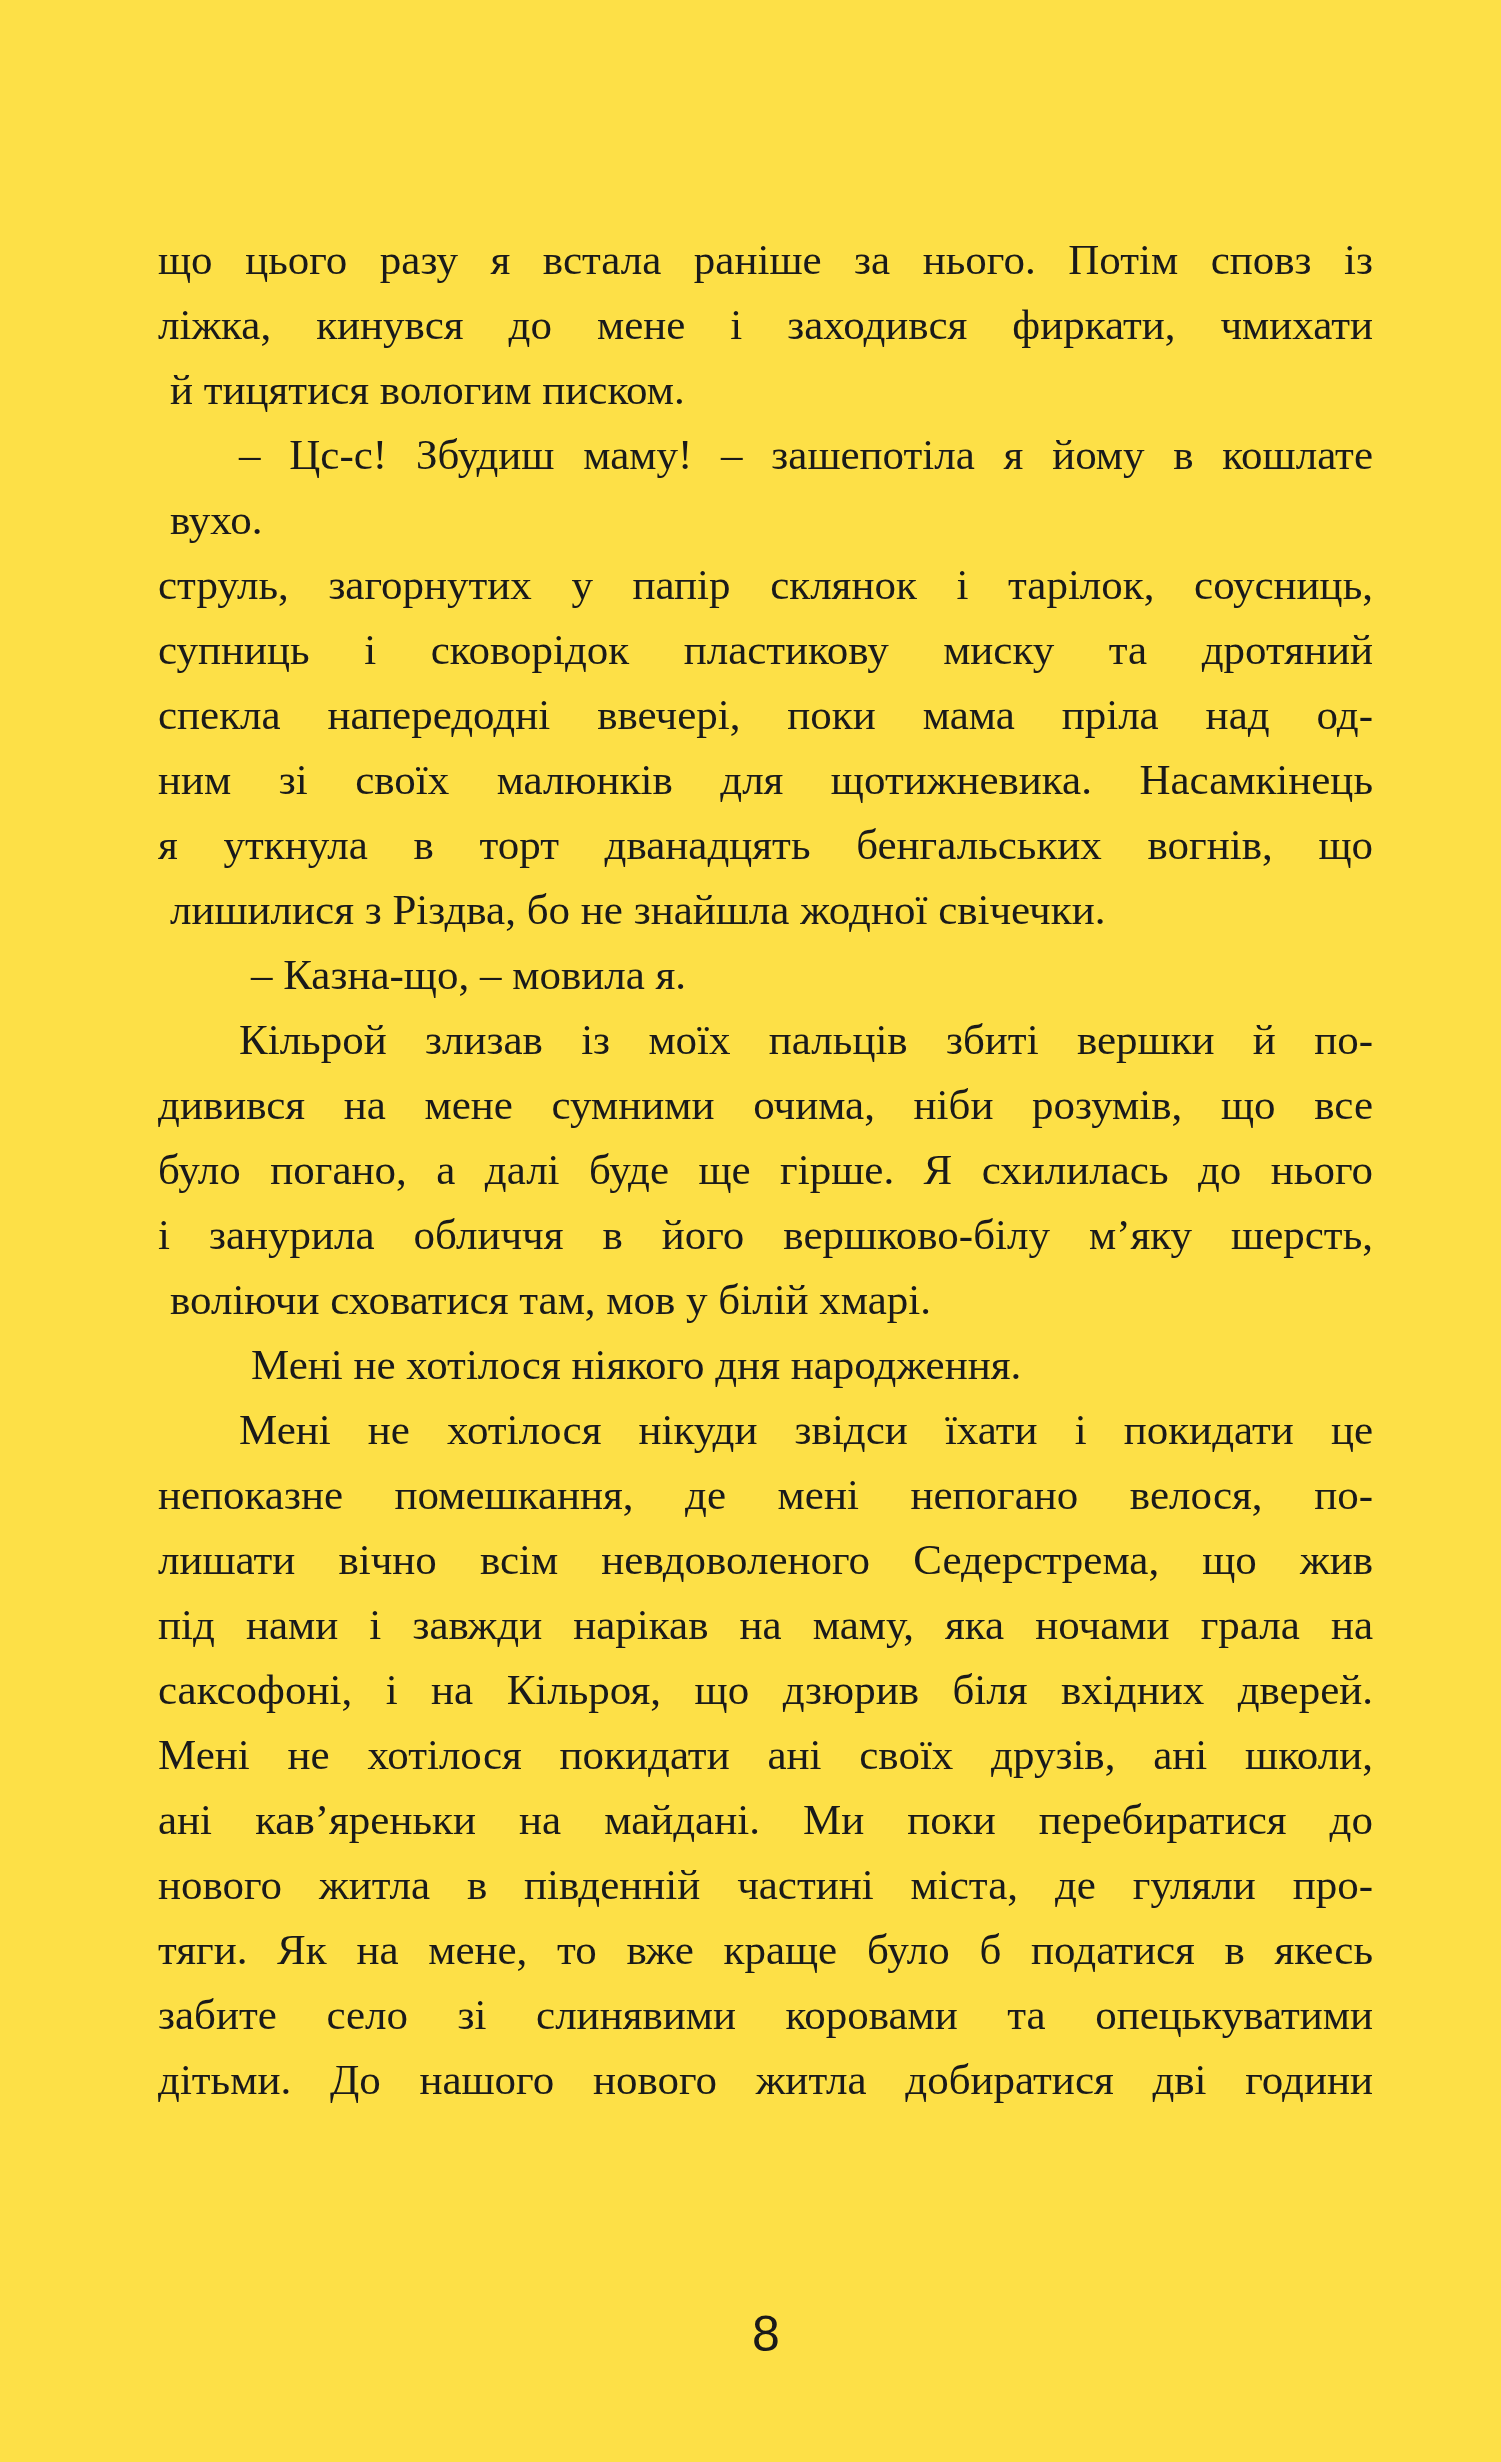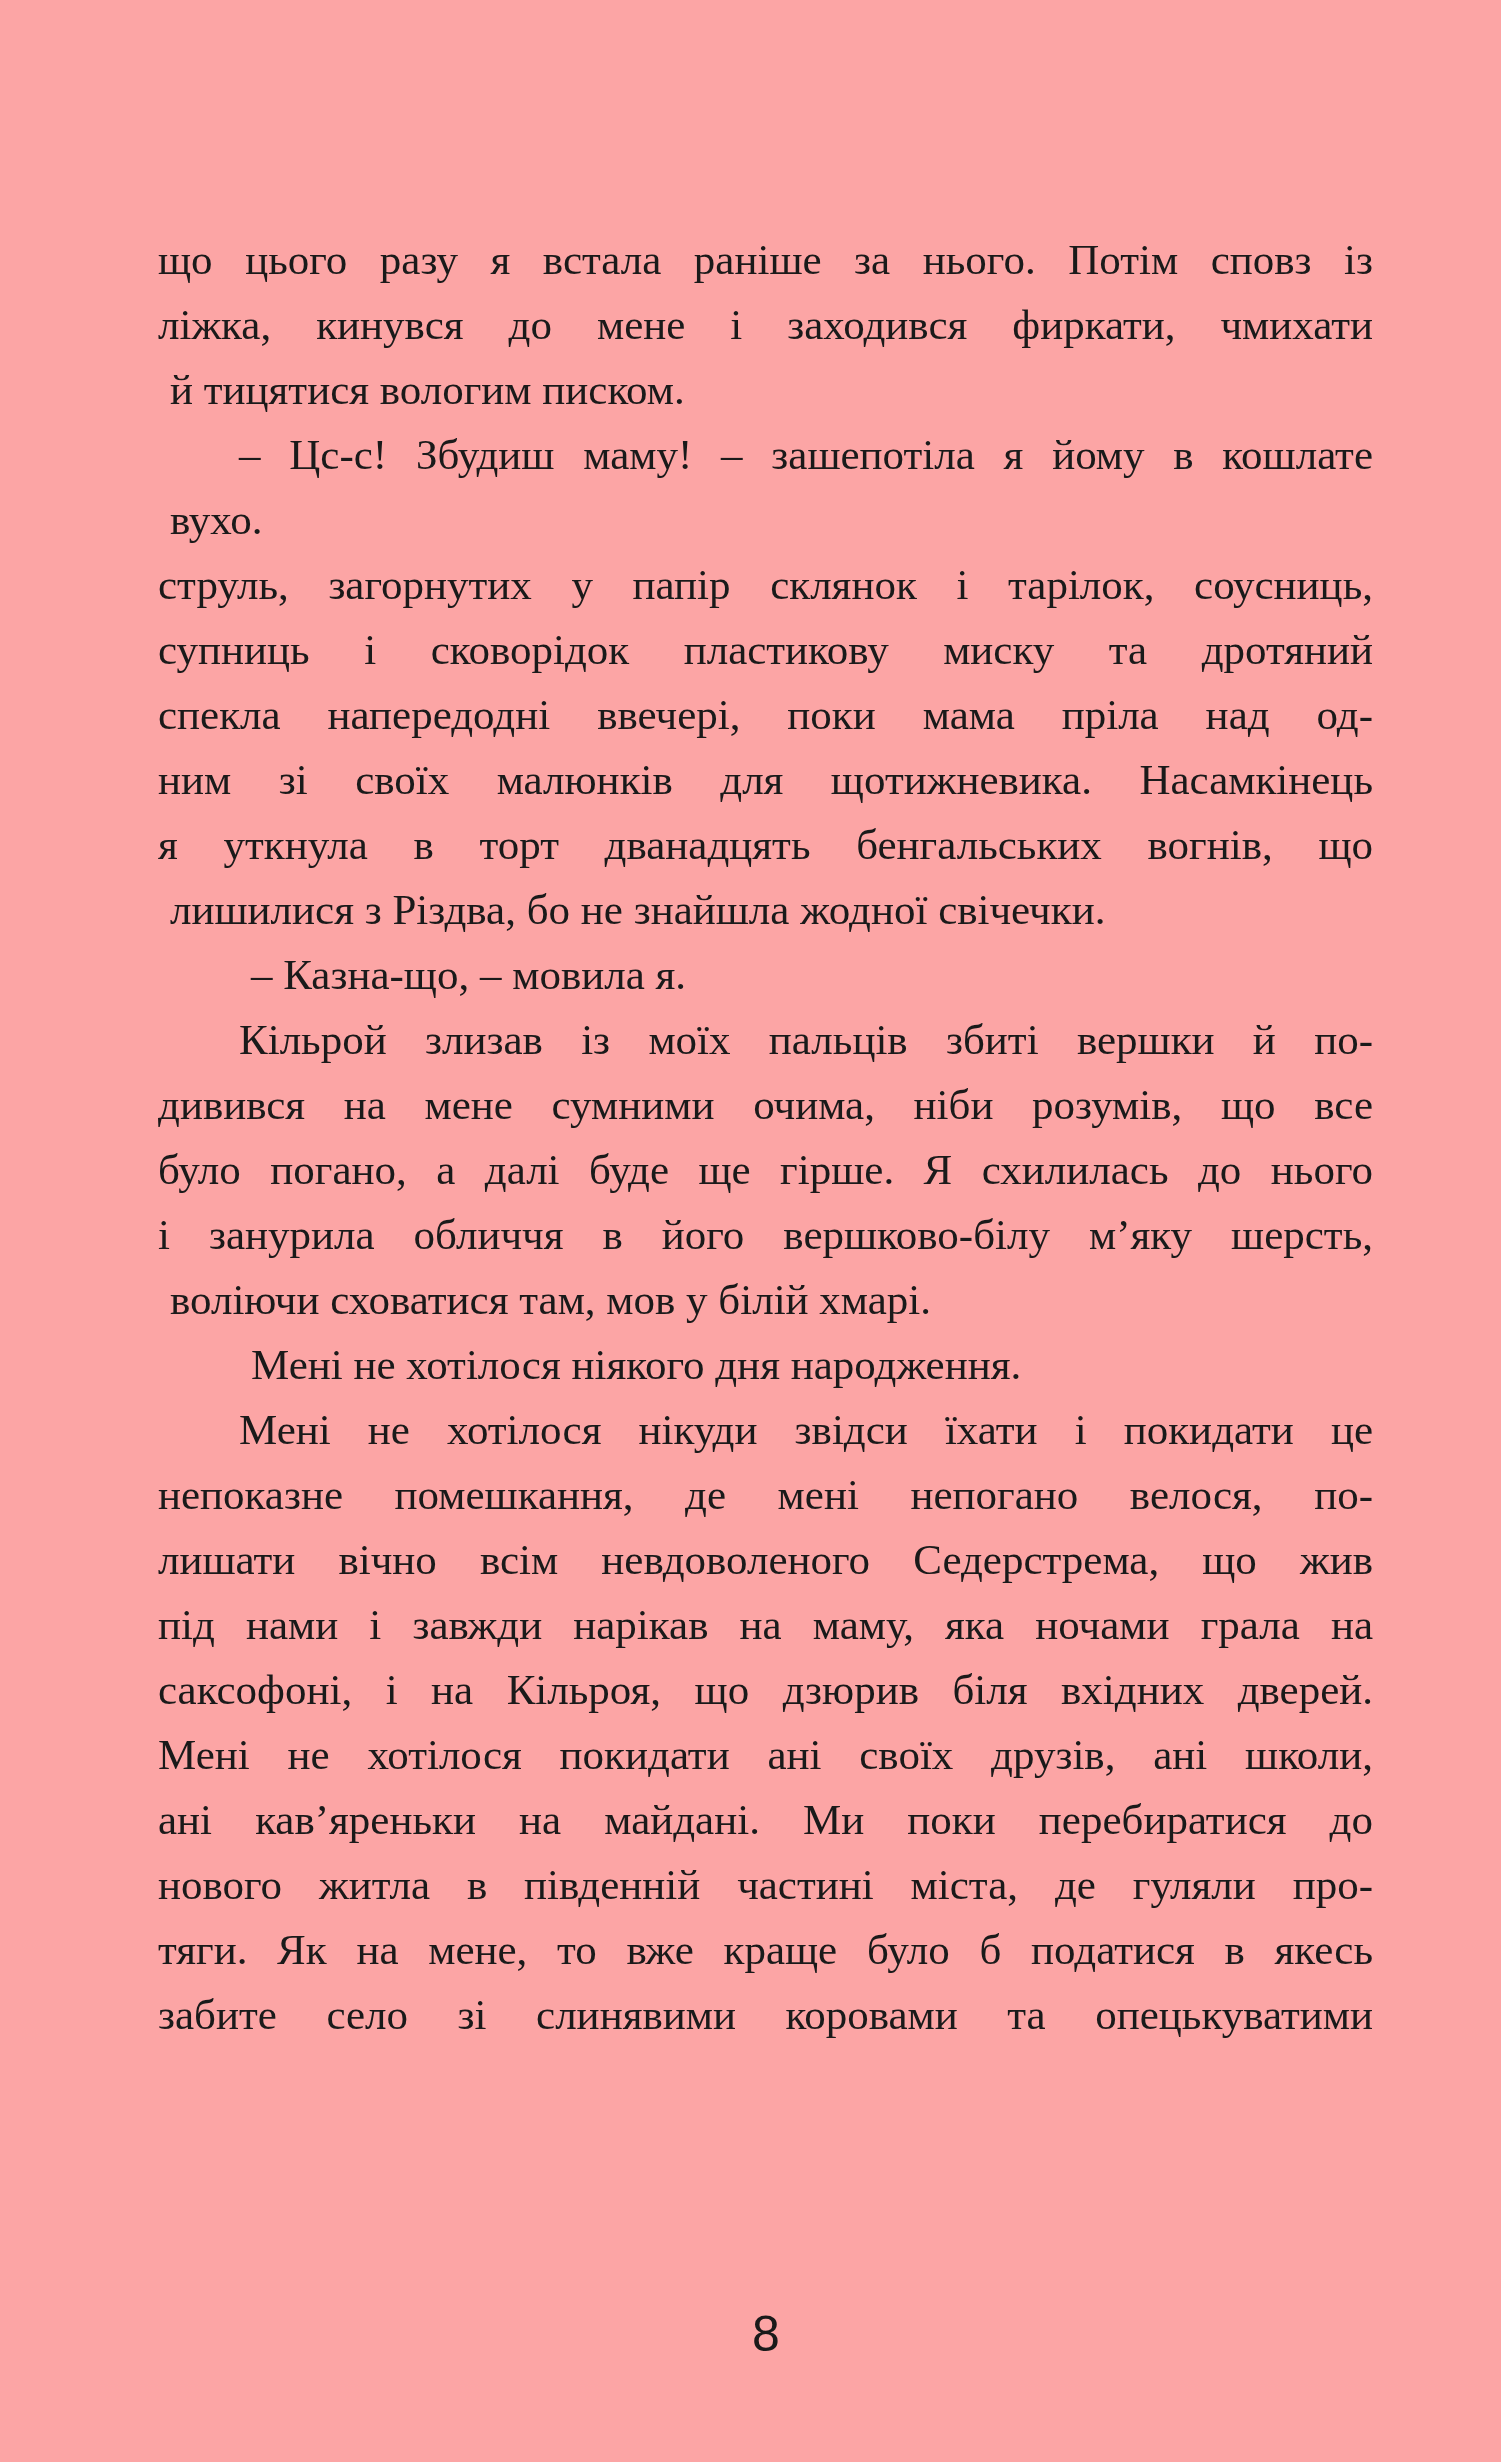--- a/index.html
+++ b/index.html
@@ -1,19 +1,19 @@
 <!DOCTYPE html>
 <html style="font-size:12.5px"><head>
 <meta charset="utf-8">
 <style>
   html, body { margin: 0; padding: 0; background: #ffffff; }
   body { width: 1501px; height: 2462px; position: relative; overflow: hidden; }
   .page {
     position: absolute; left: 0; top: 0; width: 1501px; height: 2462px;
-    background: #fca5a5;
+    background: #fde047;
   }
   .text-block {
     position: absolute;
     left: 158px;
     top: 227px;
     width: 1215px;
     font-family: "Liberation Serif", "DejaVu Serif", serif;
     font-size: 43px;
     line-height: 65px;
     color: #1a1a1a;
@@ -74,17 +74,18 @@
     <span class="line indent">Мені не хотілося нікуди звідси їхати і покидати це</span>
     <span class="line">непоказне помешкання, де мені непогано велося, по-</span>
     <span class="line">лишати вічно всім невдоволеного Седерстрема, що жив</span>
     <span class="line">під нами і завжди нарікав на маму, яка ночами грала на</span>
     <span class="line">саксофоні, і на Кільроя, що дзюрив біля вхідних дверей.</span>
     <span class="line">Мені не хотілося покидати ані своїх друзів, ані школи,</span>
     <span class="line">ані кав’яреньки на майдані. Ми поки перебиратися до</span>
     <span class="line">нового житла в південній частині міста, де гуляли про-</span>
     <span class="line">тяги. Як на мене, то вже краще було б податися в якесь</span>
     <span class="line">забите село зі слинявими коровами та опецькуватими</span>
+    <span class="line">дітьми. До нашого нового житла добиратися дві години</span>
   </div>
 
   <div class="page-number">8</div>
 </div>
 
 
 </body></html>

